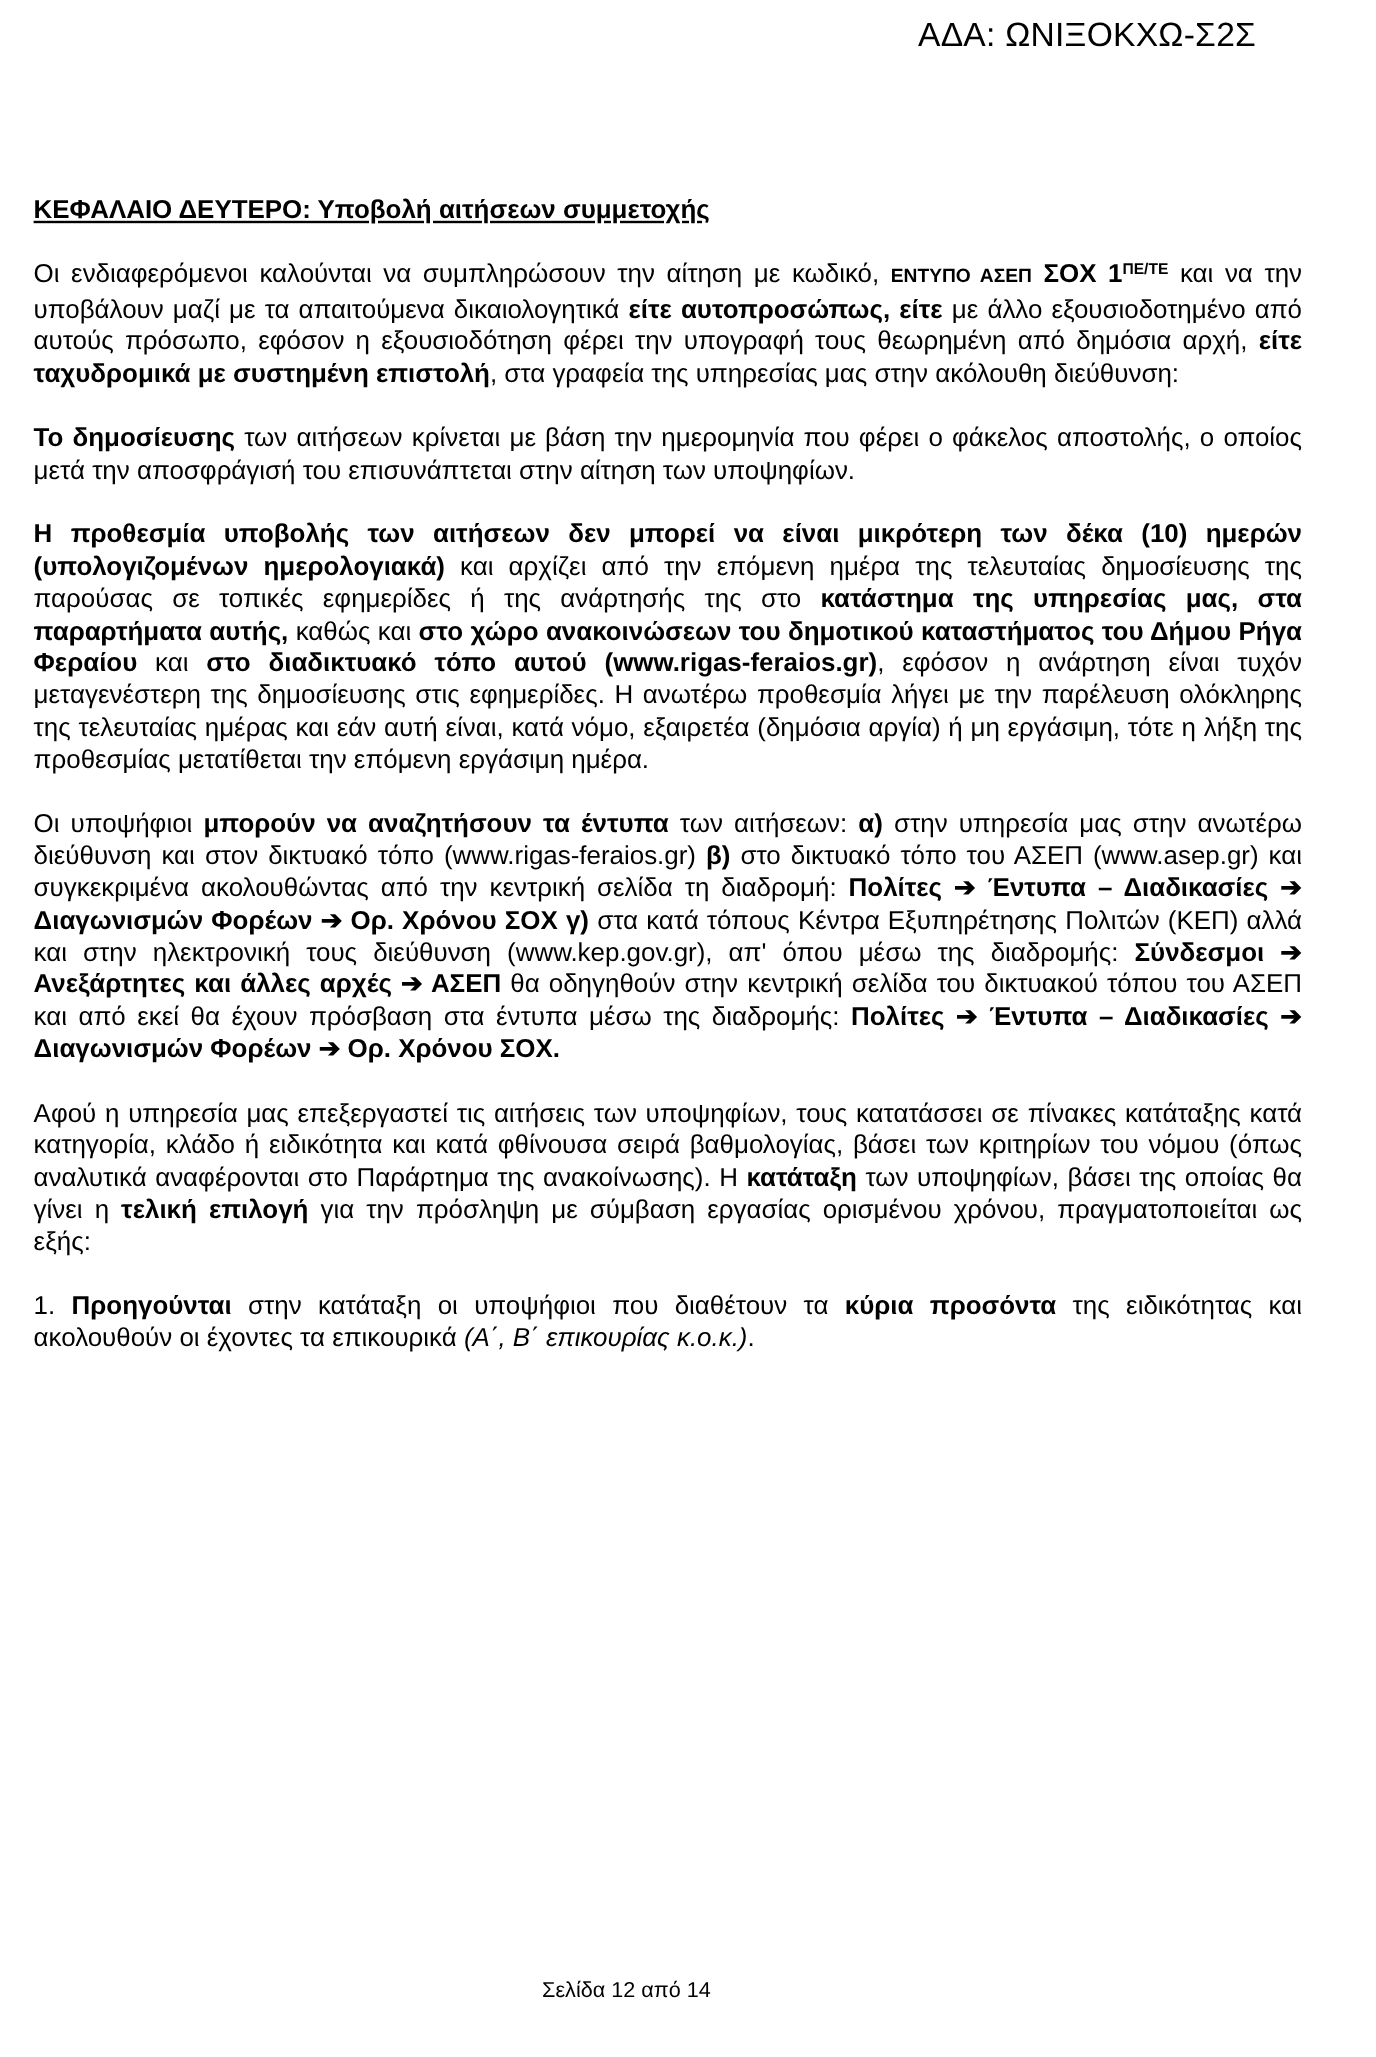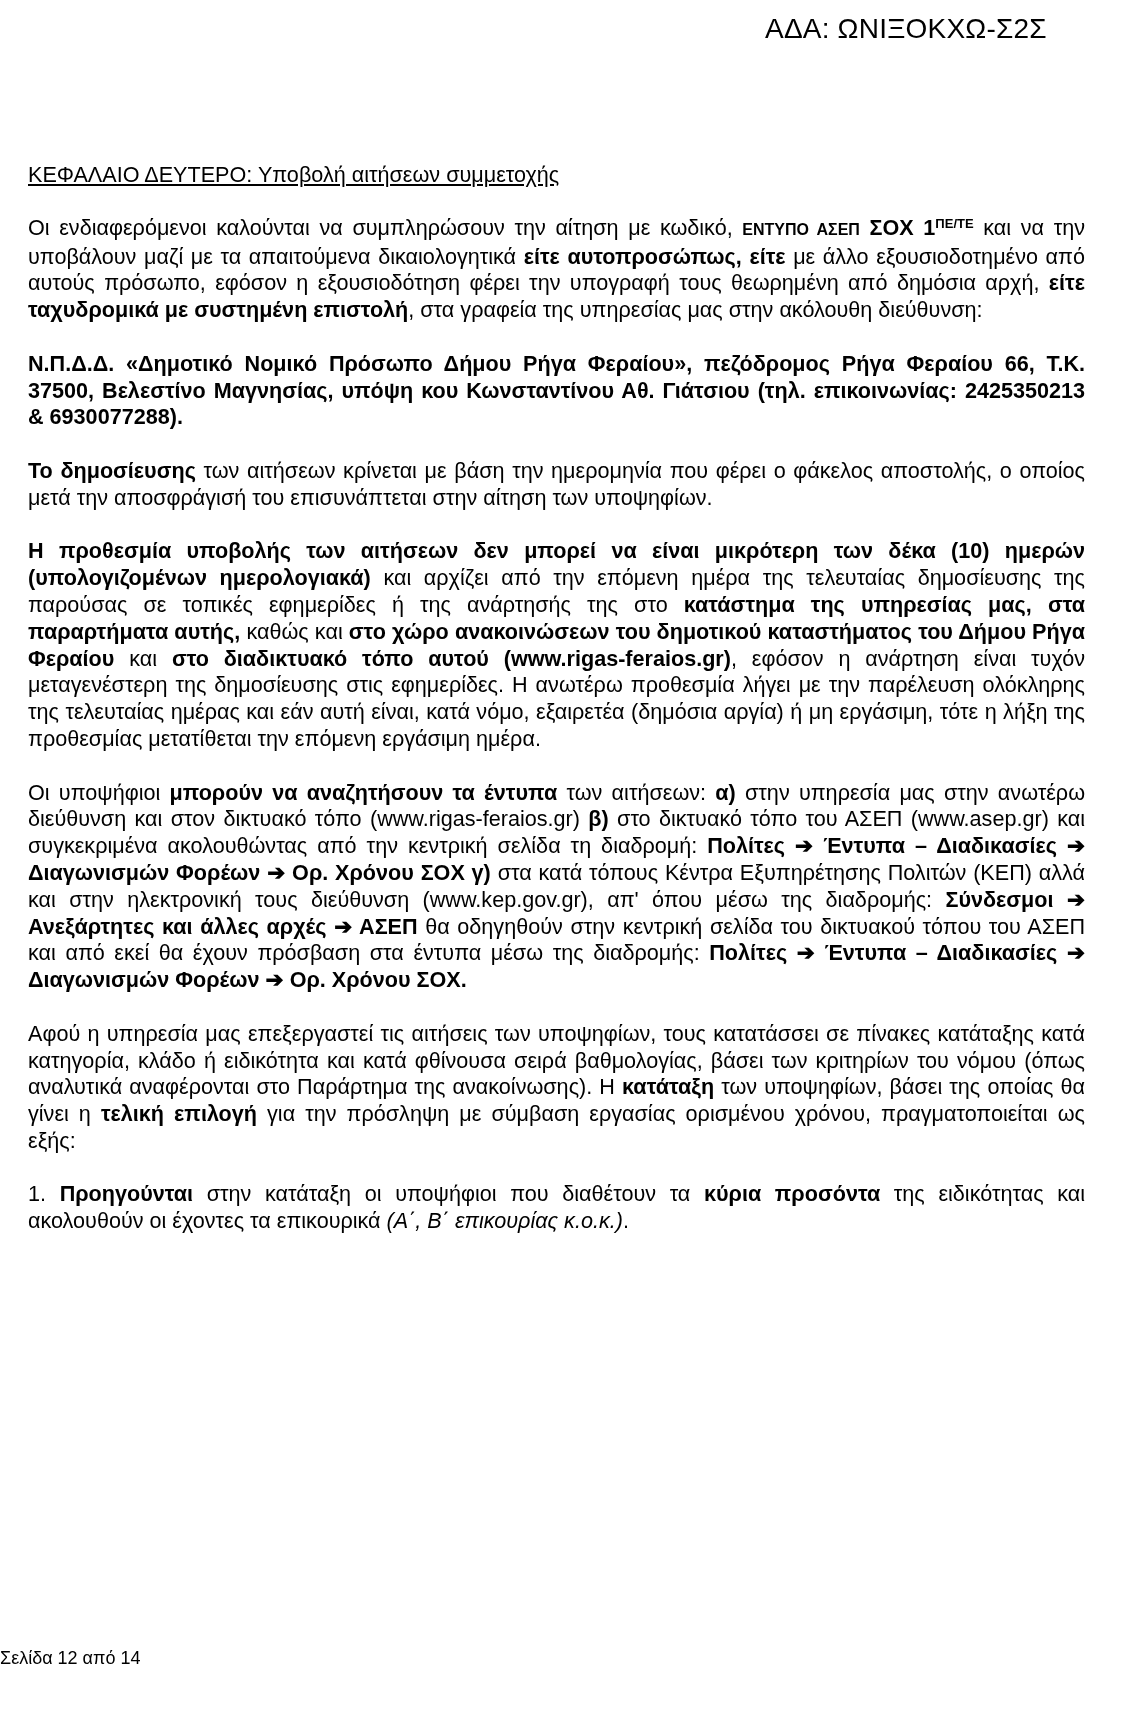--- a/index.html
+++ b/index.html
@@ -9,44 +9,43 @@
   }
   .ada {
     position: absolute; top: 13px; left: 765px;
     font-size: 28px; letter-spacing: 0.2px;
   }
   .content {
     position: absolute; left: 28px; top: 162px; width: 1057px;
     font-size: 21.6px; line-height: 26.8px;
   }
   .heading {
-    font-weight: normal; text-decoration: underline; margin: 0 0 26px 0;
+    font-weight: bold; text-decoration: underline; margin: 0 0 26px 0;
     font-size: 21.6px;
   }
   p { margin: 0 0 26.8px 0; text-align: justify; }
   b { font-weight: bold; }
   .small-caps { font-size: 16px; }
   sup { font-size: 13px; font-weight: bold; vertical-align: 7px; line-height: 0; }
   .footer {
-    position: absolute; top: 1648px; left: 0; width: 1044px; text-align: left;
+    position: absolute; top: 1648px; left: 0; width: 1044px; text-align: center;
     font-size: 18px;
   }
 </style>
 </head>
 <body>
 
 <div class="ada">ΑΔΑ: ΩΝΙΞΟΚΧΩ-Σ2Σ</div>
 
 <div class="content">
 
   <div class="heading">ΚΕΦΑΛΑΙΟ ΔΕΥΤΕΡΟ: Υποβολή αιτήσεων συμμετοχής</div>
 
   <p><span>Οι ενδιαφερόμενοι καλούνται να συμπληρώσουν την αίτηση με κωδικό, </span><b class="small-caps">ΕΝΤΥΠΟ ΑΣΕΠ</b><b> ΣΟΧ 1</b><sup>ΠΕ/ΤΕ</sup><span> και να την υποβάλουν μαζί με τα απαιτούμενα δικαιολογητικά </span><b>είτε αυτοπροσώπως, είτε</b><span> με άλλο εξουσιοδοτημένο από αυτούς πρόσωπο, εφόσον η εξουσιοδότηση φέρει την υπογραφή τους θεωρημένη από δημόσια αρχή, </span><b>είτε ταχυδρομικά με συστημένη επιστολή</b><span>, στα γραφεία της υπηρεσίας μας στην ακόλουθη διεύθυνση:</span></p>
 
-  <p><b>Ν.Π.Δ.Δ. «Δημοτικό Νομικό Πρόσωπο Δήμου Ρήγα Φεραίου», πεζόδρομος Ρήγα Φεραίου 66, Τ.Κ. 37500, Βελεστίνο Μαγνησίας, υπόψη κου Κωνσταντίνου Αθ. Γιάτσιου (τηλ. επικοινωνίας: 2425350213 &amp; 6930077288).</b></p>
 
   <p><b>Το δημοσίευσης</b><span> των αιτήσεων κρίνεται με βάση την ημερομηνία που φέρει ο φάκελος αποστολής, ο οποίος μετά την αποσφράγισή του επισυνάπτεται στην αίτηση των υποψηφίων.</span></p>
 
 
   <p><b>Η προθεσμία υποβολής των αιτήσεων δεν μπορεί να είναι μικρότερη των δέκα (10) ημερών (υπολογιζομένων ημερολογιακά)</b><span> και αρχίζει από την επόμενη ημέρα της τελευταίας δημοσίευσης της παρούσας σε τοπικές εφημερίδες ή της ανάρτησής της στο </span><b>κατάστημα της υπηρεσίας μας, στα παραρτήματα αυτής,</b><span> καθώς και </span><b>στο χώρο ανακοινώσεων του δημοτικού καταστήματος του Δήμου Ρήγα Φεραίου</b><span> και </span><b>στο διαδικτυακό τόπο αυτού (www.rigas-feraios.gr)</b><span>, εφόσον η ανάρτηση είναι τυχόν μεταγενέστερη της δημοσίευσης στις εφημερίδες. Η ανωτέρω προθεσμία λήγει με την παρέλευση ολόκληρης της τελευταίας ημέρας και  εάν αυτή είναι, κατά νόμο, εξαιρετέα (δημόσια αργία) ή μη εργάσιμη,  τότε η λήξη της προθεσμίας μετατίθεται την επόμενη εργάσιμη ημέρα.</span></p>
 
   <p><span>Οι υποψήφιοι </span><b>μπορούν να αναζητήσουν τα έντυπα</b><span> των αιτήσεων: </span><b>α)</b><span> στην υπηρεσία μας στην ανωτέρω διεύθυνση και στον δικτυακό τόπο (www.rigas-feraios.gr) </span><b>β)</b><span> στο δικτυακό τόπο του ΑΣΕΠ (www.asep.gr) και συγκεκριμένα ακολουθώντας από την κεντρική σελίδα τη διαδρομή: </span><b>Πολίτες ➔ Έντυπα – Διαδικασίες ➔ Διαγωνισμών Φορέων ➔ Ορ. Χρόνου ΣΟΧ γ)</b><span> στα κατά τόπους Κέντρα Εξυπηρέτησης Πολιτών (ΚΕΠ) αλλά και στην ηλεκτρονική τους διεύθυνση (www.kep.gov.gr), απ' όπου μέσω της διαδρομής: </span><b>Σύνδεσμοι ➔ Ανεξάρτητες και άλλες αρχές ➔ ΑΣΕΠ</b><span> θα οδηγηθούν στην κεντρική σελίδα του δικτυακού τόπου του ΑΣΕΠ και από εκεί θα έχουν πρόσβαση στα έντυπα μέσω της διαδρομής: </span><b>Πολίτες ➔ Έντυπα – Διαδικασίες ➔ Διαγωνισμών Φορέων ➔ Ορ. Χρόνου ΣΟΧ.</b></p>
 
 
   <p><span>Αφού η υπηρεσία μας επεξεργαστεί τις αιτήσεις των υποψηφίων, τους κατατάσσει σε πίνακες κατάταξης κατά κατηγορία, κλάδο ή ειδικότητα και κατά φθίνουσα σειρά βαθμολογίας, βάσει των κριτηρίων του νόμου (όπως αναλυτικά αναφέρονται στο Παράρτημα της ανακοίνωσης). Η </span><b>κατάταξη</b><span> των υποψηφίων, βάσει της οποίας θα γίνει η </span><b>τελική επιλογή</b><span> για την πρόσληψη με σύμβαση εργασίας ορισμένου χρόνου, πραγματοποιείται ως εξής:</span></p>

